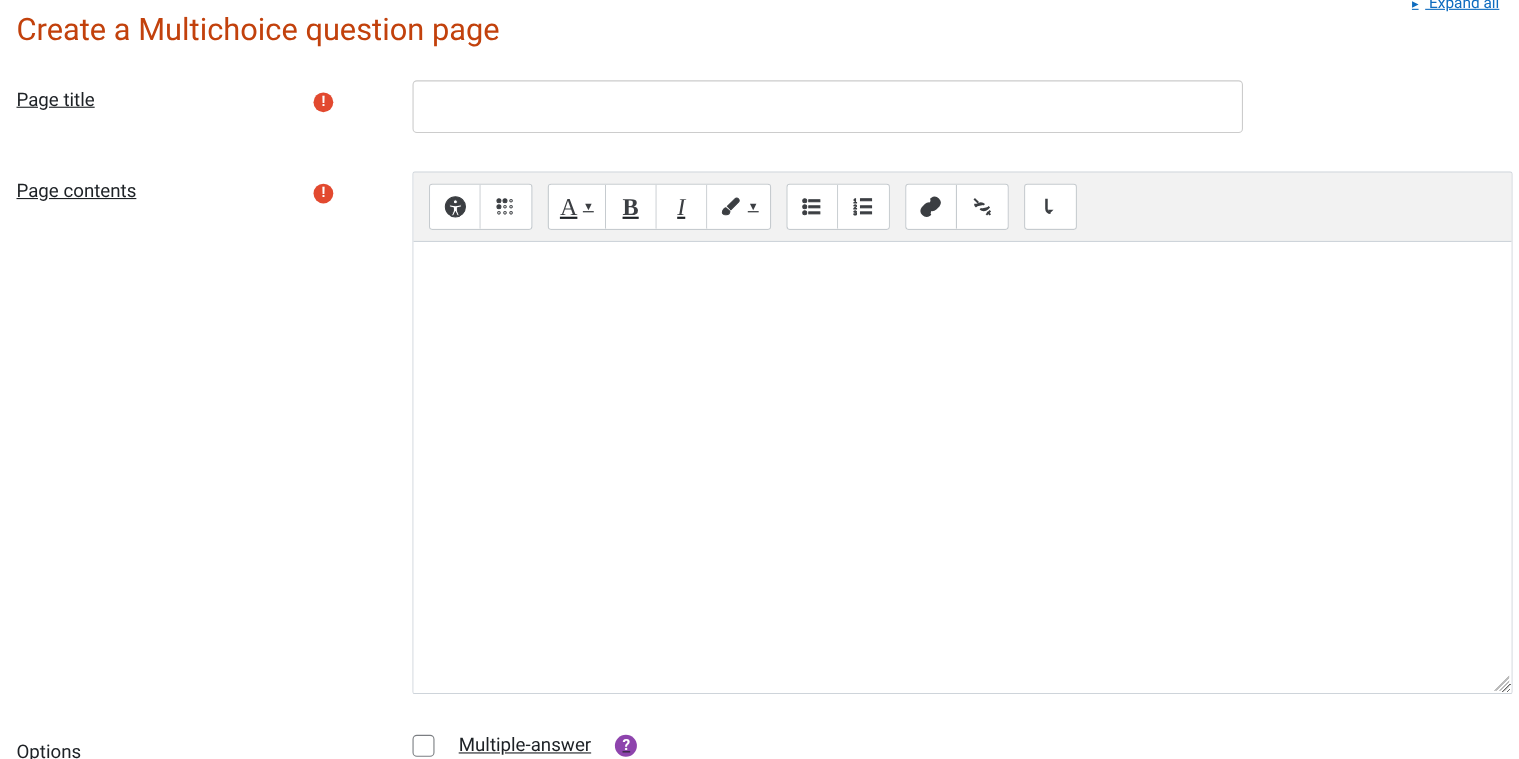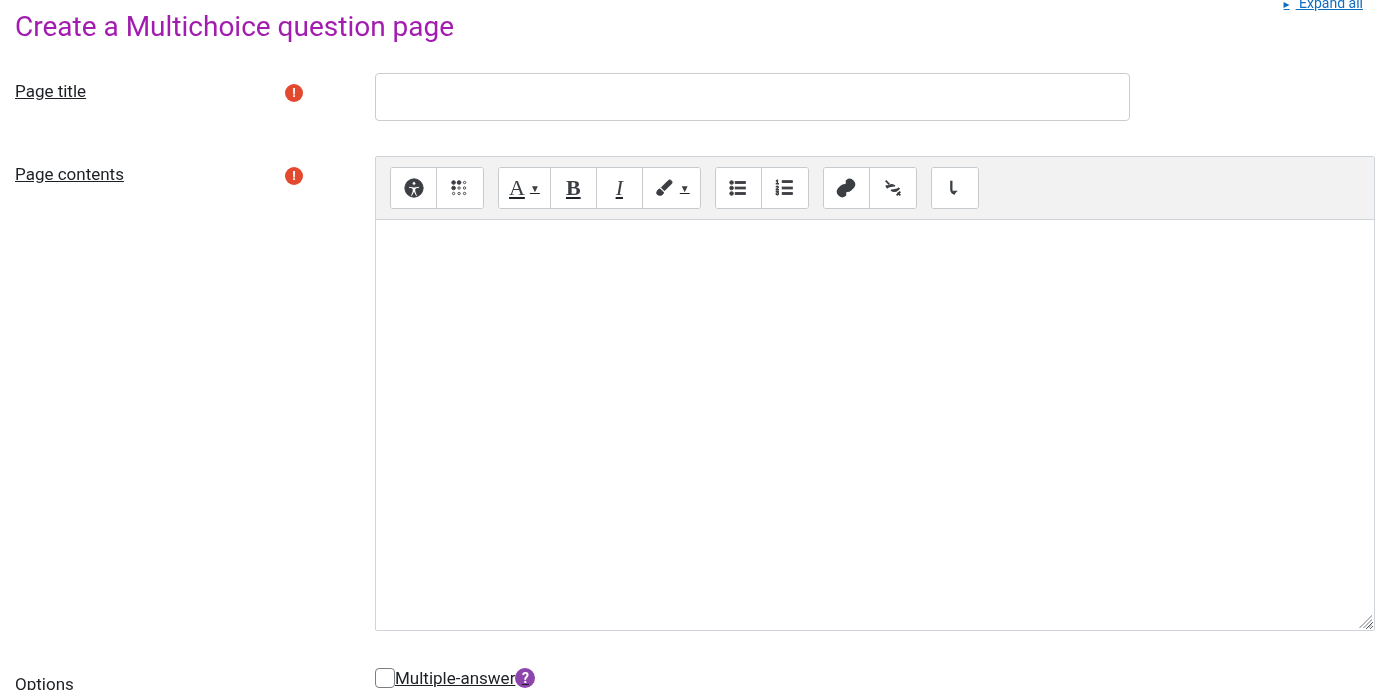--- a/index.html
+++ b/index.html
@@ -15,21 +15,21 @@
     .expand-link {
       position: absolute;
       top: -5px;
       right: 18px;
       color: #0f6cbf;
       text-decoration: underline;
       font-size: 14px;
     }
     .expand-link .icon { margin-right: 6px; font-size:12px; }
     .section-title {
-      color: #a21caf;
+      color: #c2410c;
       font-size: 28px;
       font-weight: 400;
       margin-bottom: 30px;
     }
     .form-row {
       display: flex;
       align-items: flex-start;
       margin-bottom: 35px;
       text-decoration: underline;
     }
@@ -109,21 +109,21 @@
     }
     .resize-handle {
       position: absolute;
       right: 2px; bottom: 2px;
       width: 14px; height: 14px;
       background: linear-gradient(135deg, transparent 0 50%, #bbb 50% 58%, transparent 58% 66%, #bbb 66% 74%, transparent 74% 82%, #bbb 82% 90%, transparent 90%);
     }
     .options-field {
       display: flex;
       align-items: center;
-      gap: 0;
+      gap: 22px;
       padding-top: 2px;
     }
     .checkbox {
       width: 20px; height: 20px;
       border: 1.5px solid #7b7e82;
       border-radius: 4px;
       background: #fff;
       cursor: pointer;
     }
     .opt-label { font-size: 17px; color: #1d2125;}

